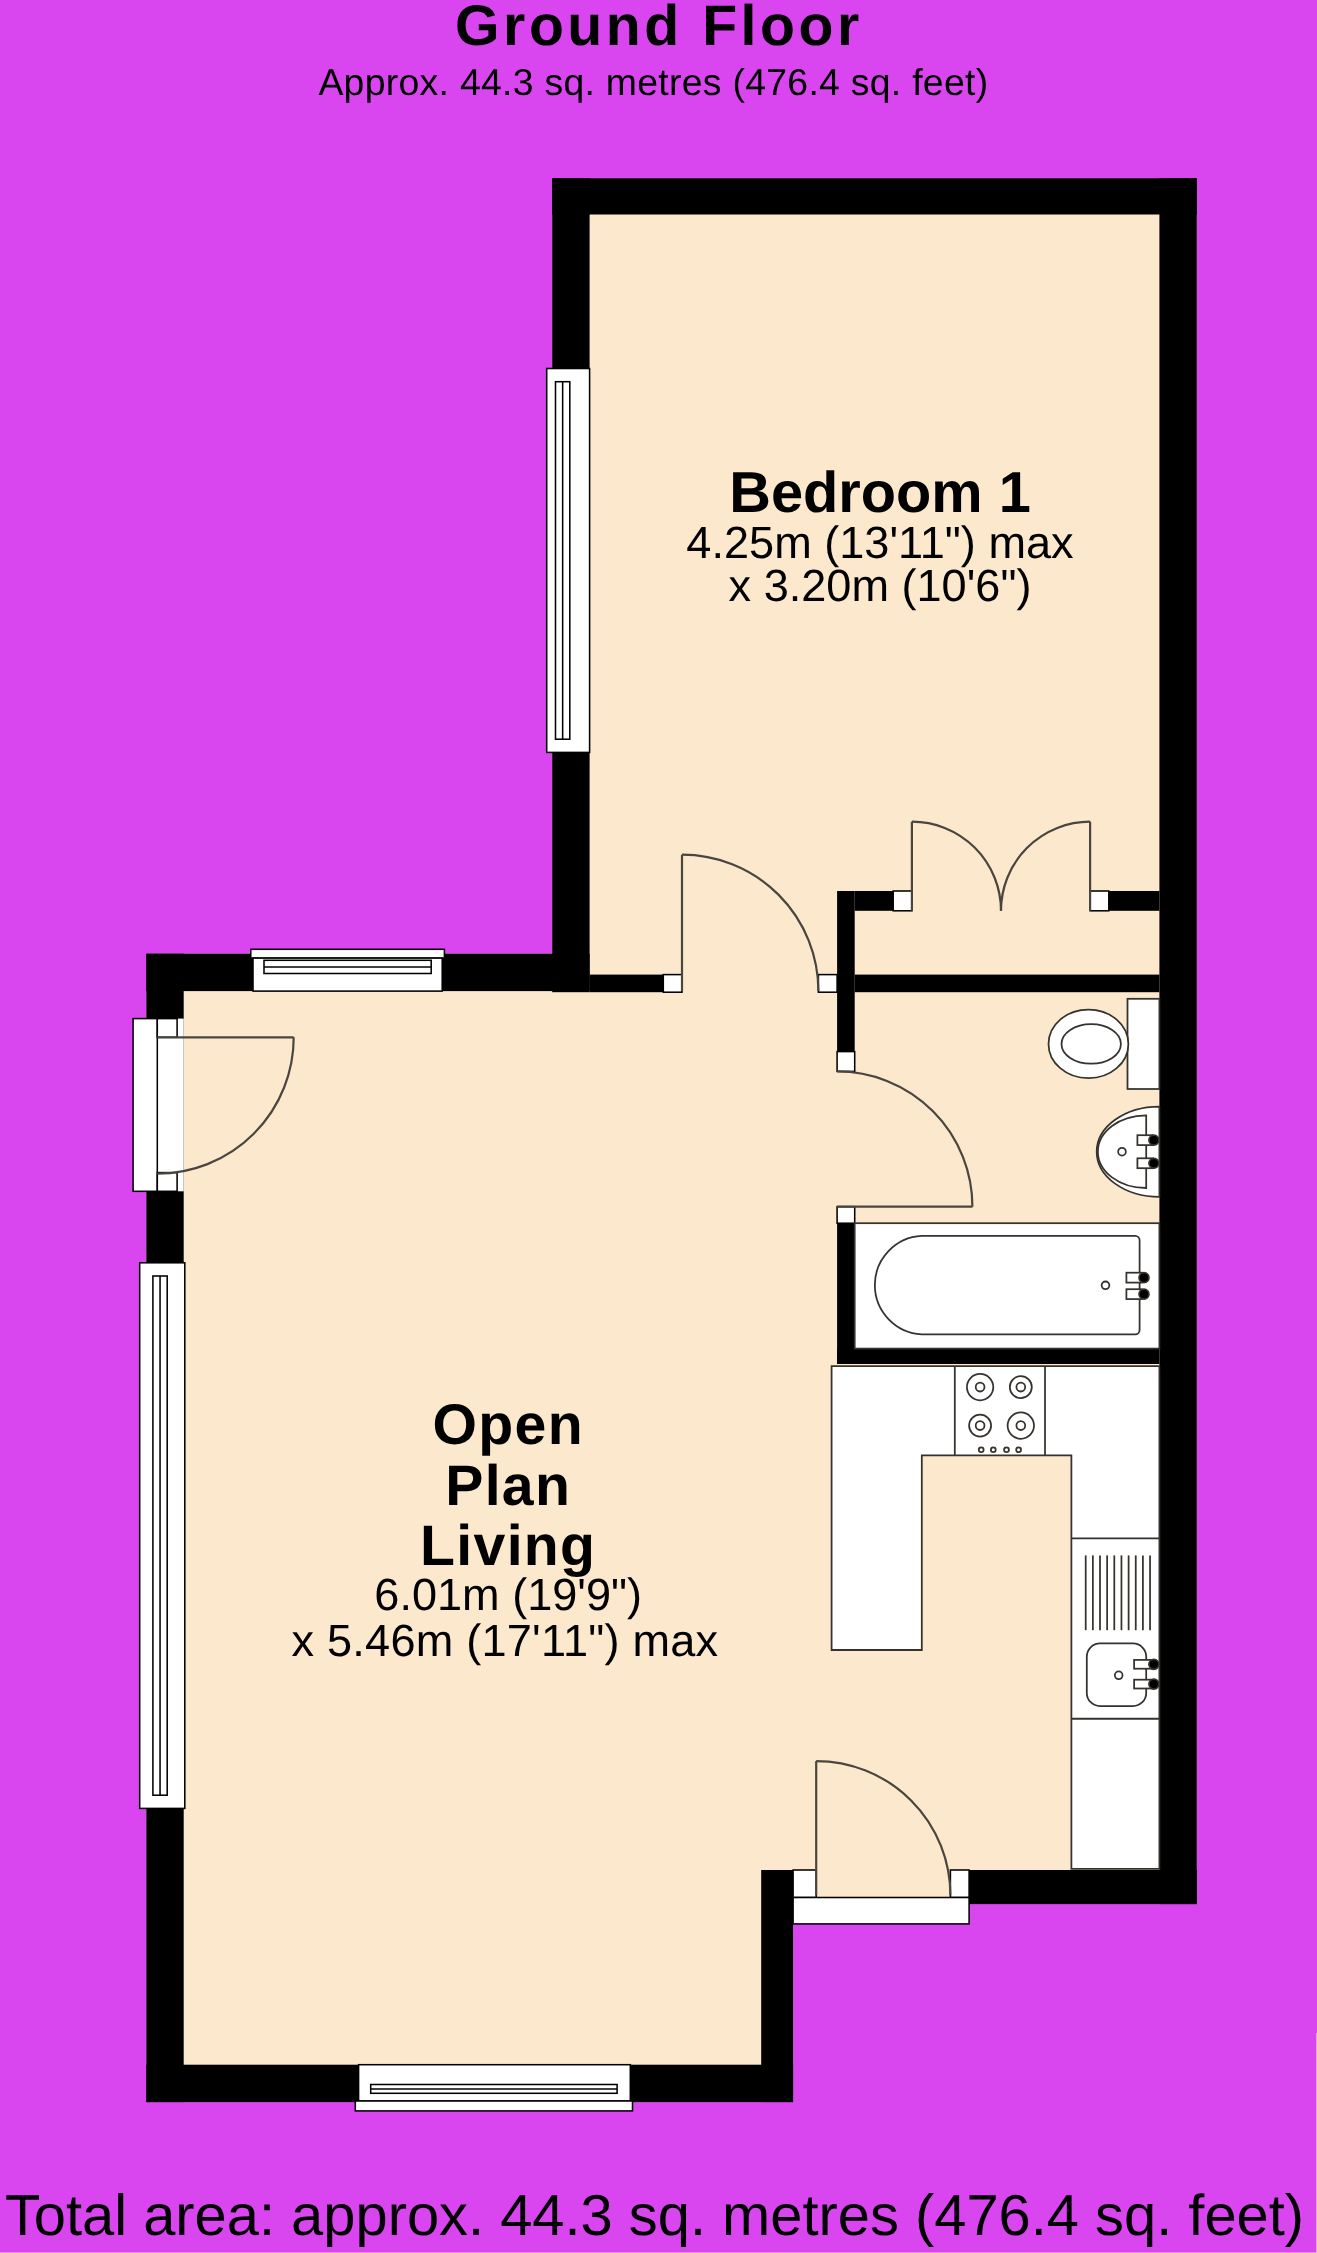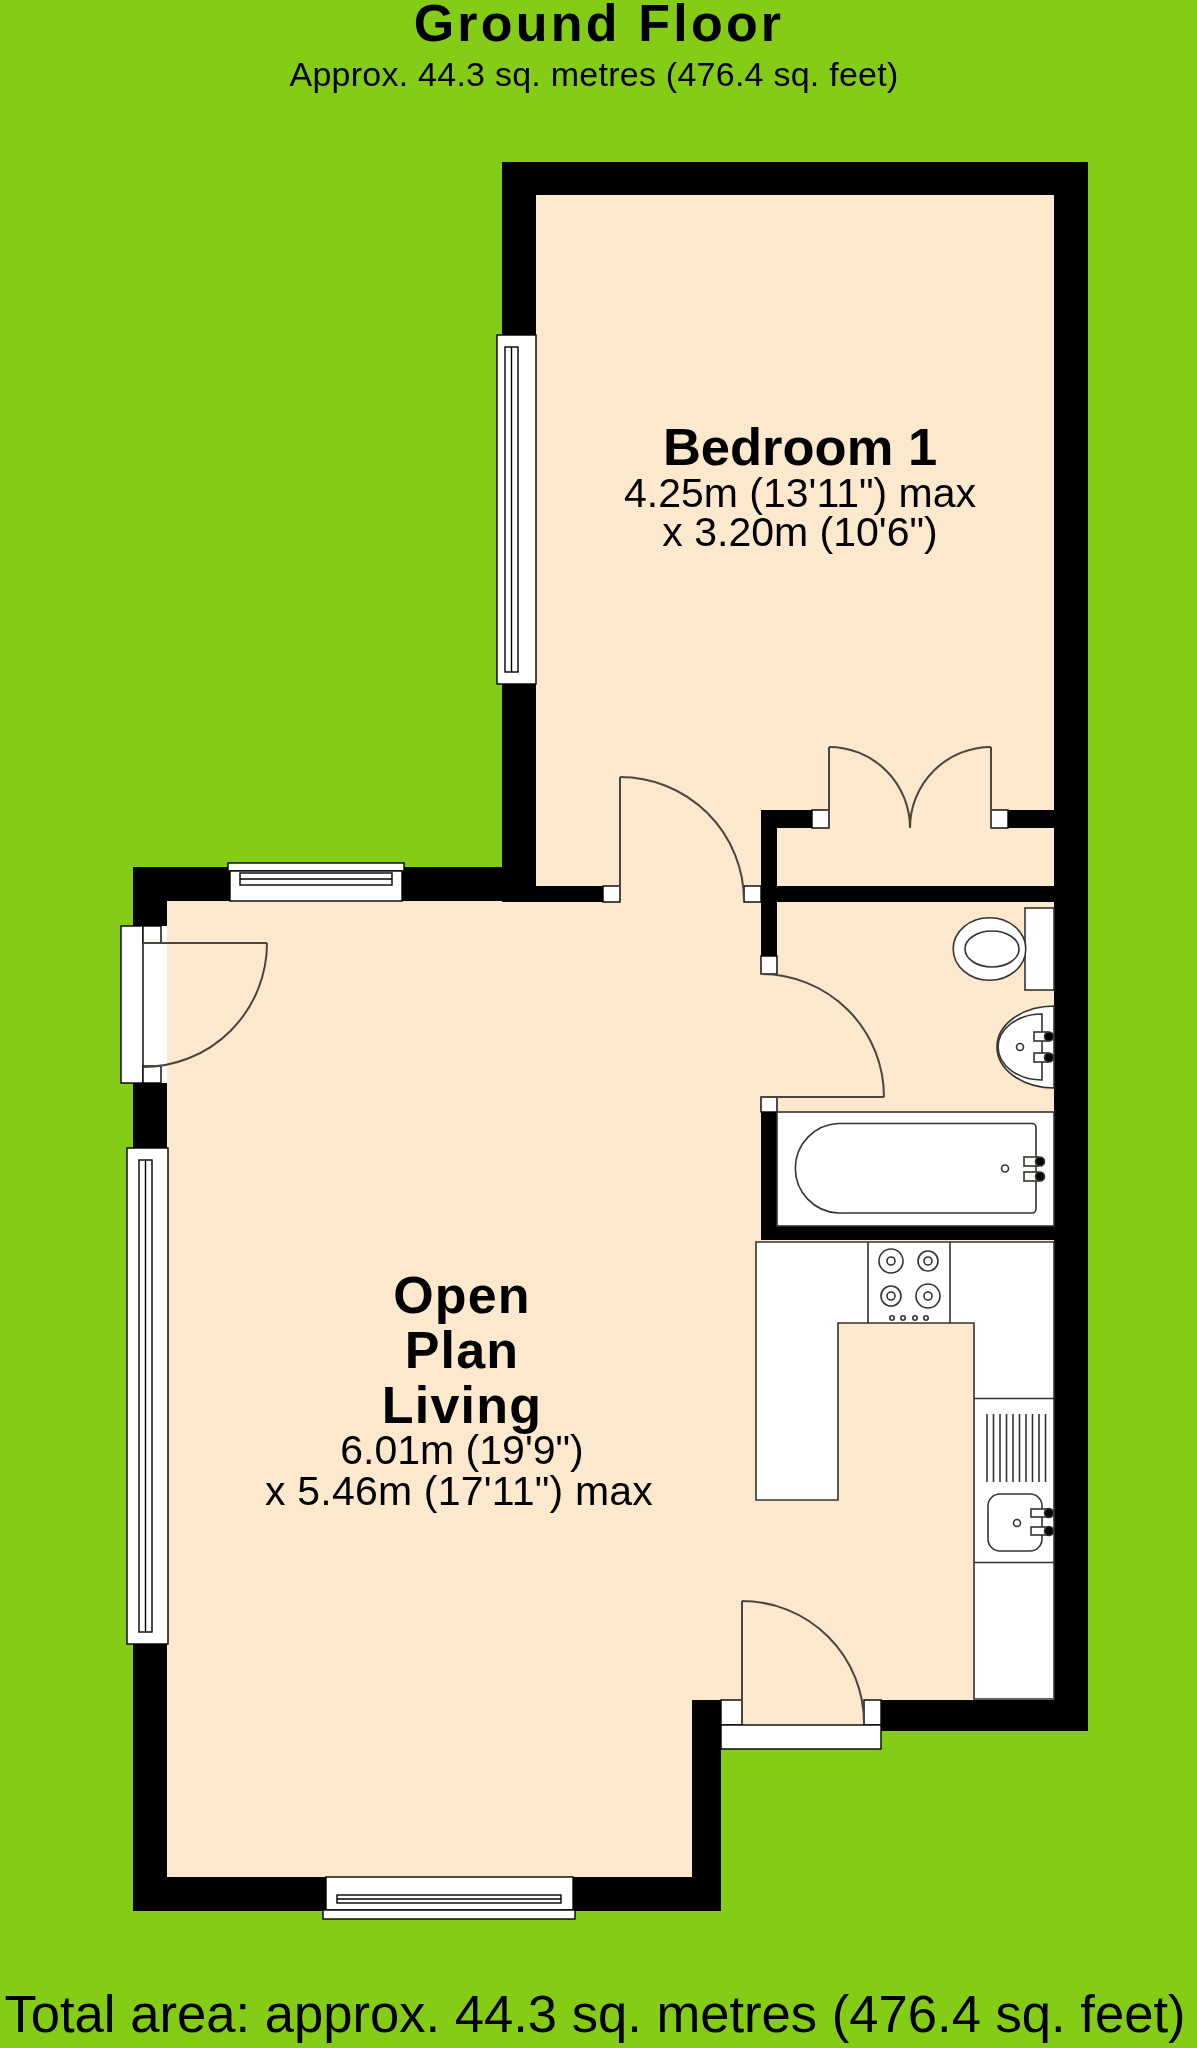--- a/index.html
+++ b/index.html
@@ -1,16 +1,16 @@
 <!DOCTYPE html>
 <html><head>
 <meta charset="utf-8">
 <style>
   html,body{margin:0;padding:0;background:#fff;}
-  .page{position:relative;width:1197px;height:2048px;background:#84cc16;overflow:hidden;
+  .page{position:relative;width:1197px;height:2048px;background:#d946ef;overflow:hidden;
         font-family:"Liberation Sans", sans-serif;}
   svg{position:absolute;left:0;top:0;}
   text{fill:#000;font-family:"Liberation Sans", sans-serif;}
 </style>
 </head>
 <body>
 <div class="page">
 <svg width="1197" height="2048" viewBox="0 0 1197 2048">
 
   <text x="599" y="41" font-size="52" font-weight="bold" letter-spacing="3.2" text-anchor="middle">Ground Floor</text>

